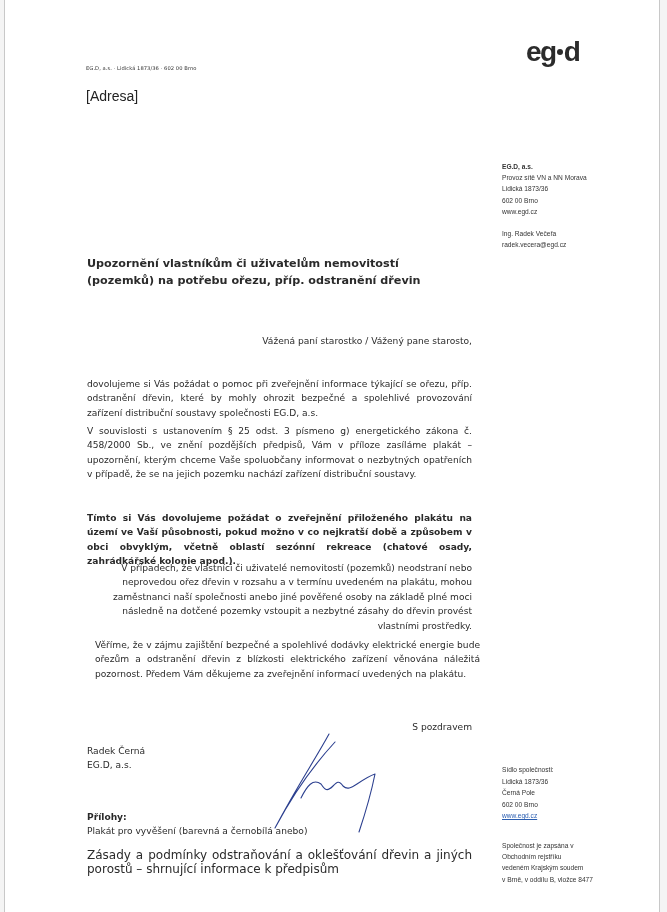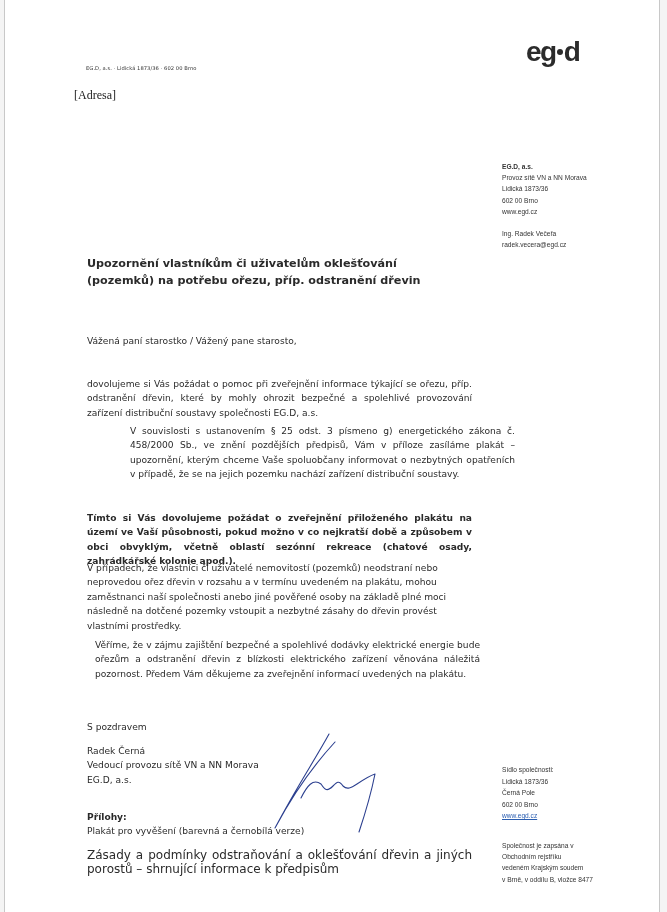--- a/index.html
+++ b/index.html
@@ -11,37 +11,37 @@
     }
     .page {
       position: absolute; left: 4px; top: 0; width: 656px; height: 912px;
       background: #ffffff;
       border-left: 1px solid #c8c8c8;
       border-right: 1px solid #c8c8c8;
       box-sizing: border-box;
     }
     .abs { position: absolute; }
     .sender-line { left: 81px; top: 65px; font-size: 5.2px; color: #333; letter-spacing: 0.05px; white-space: nowrap; }
-    .address { left: 69px; top: 88px; font-size: 12px; color: #222; font-family: Liberation Serif, serif; }
+    .address { left: 81px; top: 88px; font-size: 14px; color: #222; font-family: Liberation Sans, sans-serif; }
     .logo { left: 521px; top: 38px; font-family: "Liberation Sans", sans-serif; font-weight: bold; font-size: 28px; color: #2b2b2b; letter-spacing: -1.5px; line-height: 1; }
     .logo .dot { display: inline-block; width: 6px; height: 6px; border-radius: 50%; background: #2b2b2b; vertical-align: middle; margin: 0 1px 4px 1px; }
 
     .contact { left: 497px; top: 161px; font-size: 6.6px; line-height: 11.2px; color: #333; font-family: "Liberation Sans", sans-serif; }
     .contact .bold { font-weight: bold; }
     .contact .gap { height: 11px; }
 
     .title { left: 82px; top: 255px; width: 380px; font-size: 11.2px; font-weight: bold; line-height: 17px; color: #2a2a2a; }
 
     .body-text { left: 82px; width: 385px; font-size: 9.1px; line-height: 14.4px; color: #2a2a2a; text-align: justify; }
-    .body-text.left { text-align: left; }
+    .body-text.left { text-align: right; }
     .bold-para { font-weight: bold; }
 
     .salutation { top: 334px; }
     .p1 { top: 340px; margin-top: 37px; }
-    .p2 { top: 424px; margin-left: 43px; }
+    .p2 { top: 424px; }
     .p3 { top: 511px; }
     .p4 { top: 561px; }
     .p5 { top: 638px; margin-left: 8px; }
     .closing { top: 704px; margin-top: 16px; }
 
     .sig-block { left: 82px; top: 744px; font-size: 9.1px; line-height: 14.4px; color: #2a2a2a; }
     .attach-title { left: 82px; top: 812px; font-size: 9.1px; font-weight: bold; color: #2a2a2a; }
     .attach1 { left: 82px; top: 826px; font-size: 9.1px; color: #2a2a2a; }
     .attach2 { left: 82px; top: 848px; width: 385px; font-size: 12px; line-height: 14.4px; text-align: justify; color: #2a2a2a; }
 
@@ -65,42 +65,41 @@
     <div class="bold">EG.D, a.s.</div>
     <div>Provoz sítě VN a NN Morava</div>
     <div>Lidická 1873/36</div>
     <div>602 00 Brno</div>
     <div>www.egd.cz</div>
     <div class="gap"></div>
     <div>Ing. Radek Večeřa</div>
     <div>radek.vecera@egd.cz</div>
   </div>
 
-  <div class="abs title">Upozornění vlastníkům či uživatelům oklešťování (pozemků) na potřebu ořezu, příp. odstranění dřevin</div>
+  <div class="abs title">Upozornění vlastníkům či uživatelům nemovitostí (pozemků) na potřebu ořezu, příp. odstranění dřevin</div>
 
   <div class="abs body-text left salutation">Vážená paní starostko / Vážený pane starosto,</div>
   <div class="abs body-text p1">dovolujeme si Vás požádat o pomoc při zveřejnění informace týkající se ořezu, příp. odstranění dřevin, které by mohly ohrozit bezpečné a spolehlivé provozování zařízení distribuční soustavy společnosti EG.D, a.s.</div>
   <div class="abs body-text p2">V souvislosti s ustanovením § 25 odst. 3 písmeno g) energetického zákona č. 458/2000 Sb., ve znění pozdějších předpisů, Vám v příloze zasíláme plakát – upozornění, kterým chceme Vaše spoluobčany informovat o nezbytných opatřeních v případě, že se na jejich pozemku nachází zařízení distribuční soustavy.</div>
   <div class="abs body-text p3 bold-para">Tímto si Vás dovolujeme požádat o zveřejnění přiloženého plakátu na území ve Vaší působnosti, pokud možno v co nejkratší době a způsobem v obci obvyklým, včetně oblastí sezónní rekreace (chatové osady, zahrádkářské kolonie apod.).</div>
   <div class="abs body-text p4 left">V případech, že vlastníci či uživatelé nemovitostí (pozemků) neodstraní nebo neprovedou ořez dřevin v rozsahu a v termínu uvedeném na plakátu, mohou zaměstnanci naší společnosti anebo jiné pověřené osoby na základě plné moci následně na dotčené pozemky vstoupit a nezbytné zásahy do dřevin provést vlastními prostředky.</div>
   <div class="abs body-text p5">Věříme, že v zájmu zajištění bezpečné a spolehlivé dodávky elektrické energie bude ořezům a odstranění dřevin z blízkosti elektrického zařízení věnována náležitá pozornost. Předem Vám děkujeme za zveřejnění informací uvedených na plakátu.</div>
   <div class="abs body-text left closing">S pozdravem</div>
 
   <div class="abs sig-block">
     <div>Radek Černá</div>
-    <div>Vedoucí provozu sítě VN a NN Morava</div>
     <div>EG.D, a.s.</div>
   </div>
 
   <svg class="abs signature" viewBox="0 0 140 110">
     <path id="sig-path" d="M68 6 C 55 30, 35 60, 14 100 M14 100 C 30 70, 50 40, 74 14 M40 70 C 46 58, 52 50, 60 56 C 64 62, 66 64, 72 58 C 76 54, 78 52, 82 58 C 86 62, 90 60, 96 56 C 102 52, 108 48, 114 46 C 110 66, 104 86, 98 104" fill="none" stroke="#2b3f8f" stroke-width="1.1" stroke-linecap="round" stroke-linejoin="round"></path>
   </svg>
 
   <div class="abs attach-title">Přílohy:</div>
-  <div class="abs attach1">Plakát pro vyvěšení (barevná a černobílá verze)</div>
+  <div class="abs attach1">Plakát pro vyvěšení (barevná a černobílá anebo)</div>
   <div class="abs attach2">Zásady a podmínky odstraňování a oklešťování dřevin a jiných porostů – shrnující informace k předpisům</div>
 
   <div class="abs seat">
     <div>Sídlo společnosti:</div>
     <div>Lidická 1873/36</div>
     <div>Černá Pole</div>
     <div>602 00 Brno</div>
     <div><a>www.egd.cz</a></div>
   </div>
 

